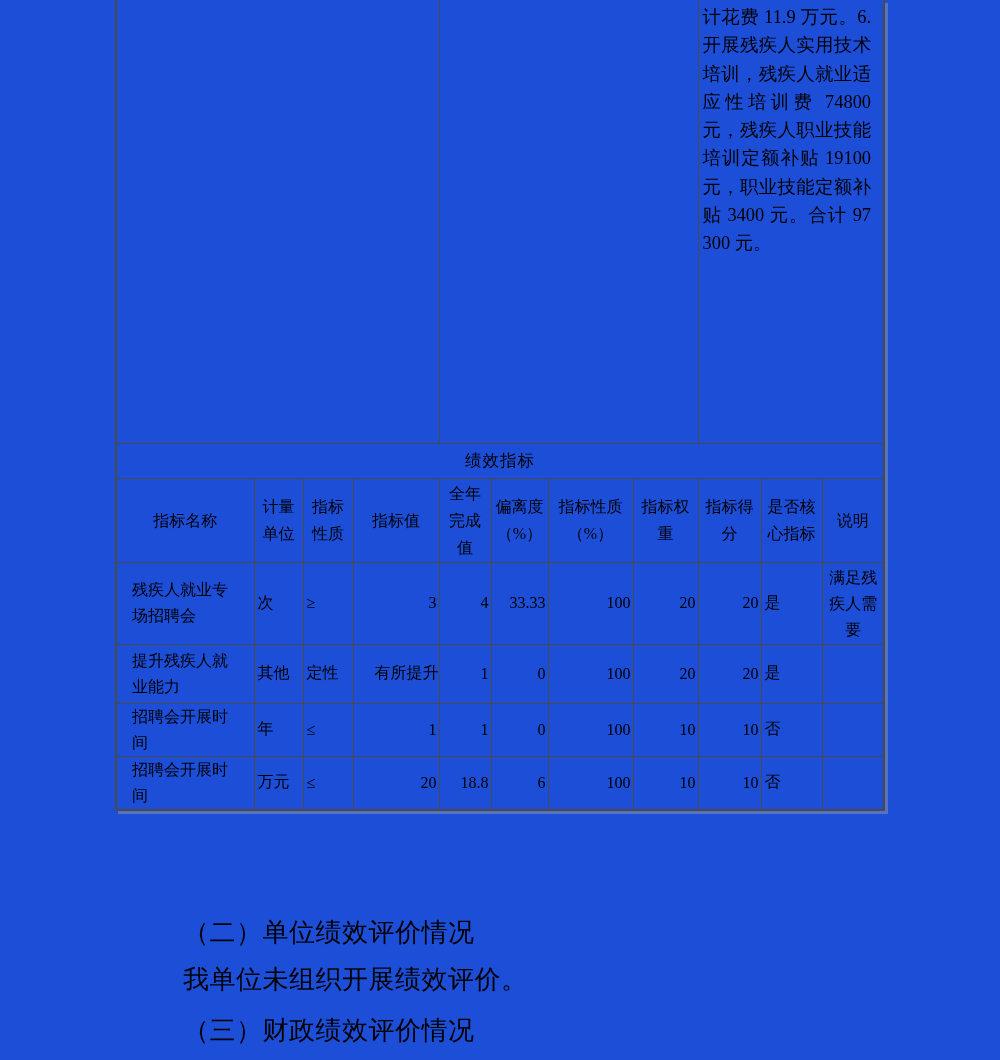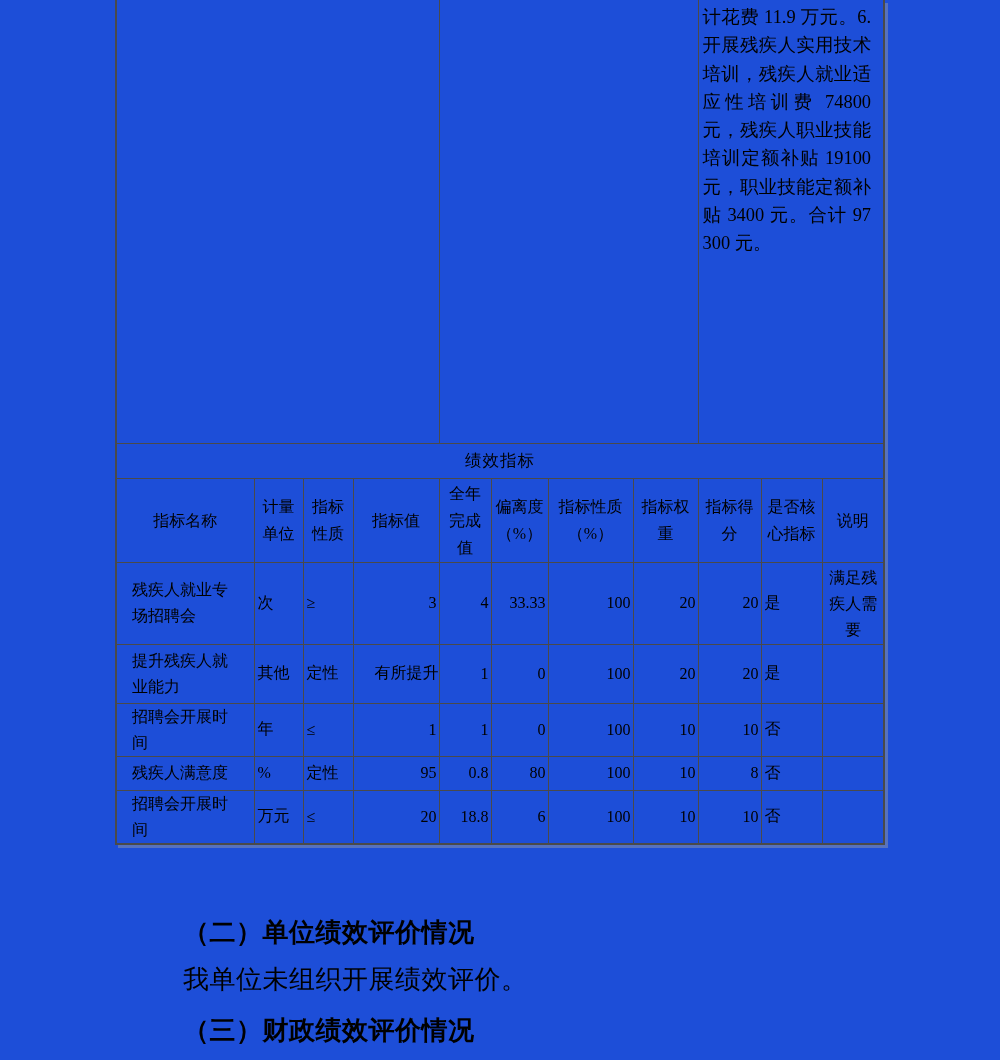--- a/index.html
+++ b/index.html
@@ -29,21 +29,21 @@
   .perf th{text-align:center;line-height:27px;padding:0 3px;}
   td.name{text-align:left;padding:0 10px 0 15px;line-height:26px;}
   td.txt{text-align:left;padding-left:3px;}
   td.num{text-align:right;padding-right:2px;}
   td.ctr{text-align:right;}
   td.note{text-align:center;padding:1px 2px 0 3px;line-height:26px;margin-left:12px;}
   .foot{
     position:absolute;left:183px;font-size:26px;line-height:34px;
     white-space:nowrap;letter-spacing:0.5px;
   }
-  .foot.bold{font-weight:700;}
+  .foot.bold{font-weight:400;}
   .f1{top:916px}.f2{top:963px}.f3{top:1014px}
 </style>
 </head>
 <body>
 
 <div class="page">
 
   <table class="perf">
     <colgroup>
       <col style="width:138px">
@@ -120,33 +120,20 @@
       <td class="num">1</td>
       <td class="num">0</td>
       <td class="num">100</td>
       <td class="num">10</td>
       <td class="num">10</td>
       <td class="txt">否</td>
       <td class="note"></td>
     </tr>
 
 
-    <tr class="h5">
-      <td class="name">残疾人满意度</td>
-      <td class="txt">%</td>
-      <td class="txt">定性</td>
-      <td class="num">95</td>
-      <td class="num">0.8</td>
-      <td class="num">80</td>
-      <td class="num">100</td>
-      <td class="num">10</td>
-      <td class="num">8</td>
-      <td class="txt">否</td>
-      <td class="note"></td>
-    </tr>
 
     <tr class="h6">
       <td class="name">招聘会开展时间</td>
       <td class="txt">万元</td>
       <td class="txt">≤</td>
       <td class="num">20</td>
       <td class="num">18.8</td>
       <td class="num">6</td>
       <td class="num">100</td>
       <td class="num">10</td>

